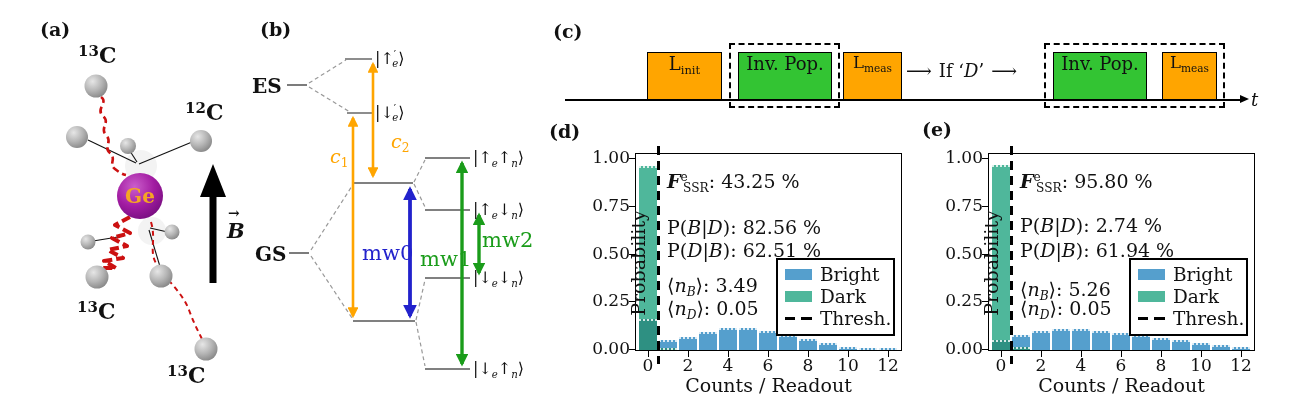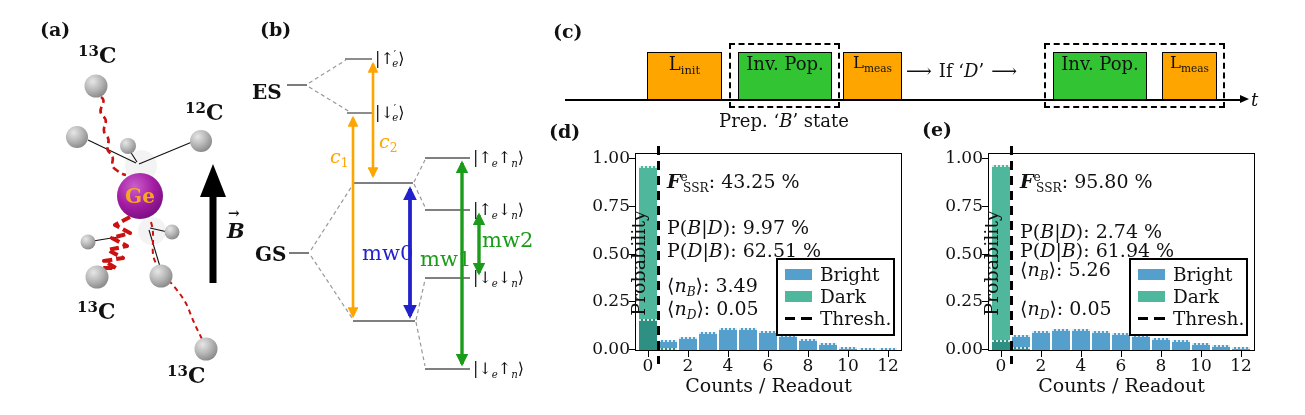--- a/index.html
+++ b/index.html
@@ -179,24 +179,24 @@
     </g>
 
     <line x1="353" y1="118" x2="353" y2="316" stroke="#FFA500" stroke-width="2.6" marker-start="url(#ah-o)" marker-end="url(#ah-o)"></line>
     <line x1="373" y1="64" x2="373" y2="176" stroke="#FFA500" stroke-width="2.6" marker-start="url(#ah-o)" marker-end="url(#ah-o)"></line>
     <line x1="410" y1="189" x2="410" y2="316" stroke="#2222CC" stroke-width="3.8" marker-start="url(#ah-b)" marker-end="url(#ah-b)"></line>
     <line x1="462" y1="163" x2="462" y2="364" stroke="#1a9c1a" stroke-width="3.4" marker-start="url(#ah-g)" marker-end="url(#ah-g)"></line>
     <line x1="479" y1="215" x2="479" y2="273" stroke="#1a9c1a" stroke-width="3.4" marker-start="url(#ah-g)" marker-end="url(#ah-g)"></line>
   </svg>
 
   <span class="abs plabel" style="left:260px;top:18px">(b)</span>
-  <span class="abs eslab" style="left:252px;top:80px">ES</span>
+  <span class="abs eslab" style="left:252px;top:74px">ES</span>
   <span class="abs eslab" style="left:255px;top:242px">GS</span>
   <span class="abs clab" style="left:330px;top:145px"><span class="tk-i">c</span><span class="tk-sub">1</span></span>
-  <span class="abs clab" style="left:379px;top:130px"><span class="tk-i">c</span><span class="tk-sub">2</span></span>
+  <span class="abs clab" style="left:391px;top:130px"><span class="tk-i">c</span><span class="tk-sub">2</span></span>
   <span class="abs mwlab" style="left:362px;top:241px;color:#2222CC">mw0</span>
   <span class="abs mwlab" style="left:420px;top:247px;color:#1a9c1a">mw1</span>
   <span class="abs mwlab" style="left:482px;top:228px;color:#1a9c1a">mw2</span>
   <span class="abs ket" style="left:375px;top:48px"><span>|↑</span><span class="tk-sup">′</span><span class="tk-sub tk-i tk-back">e</span><span>⟩</span></span>
   <span class="abs ket" style="left:375px;top:102px"><span>|↓</span><span class="tk-sup">′</span><span class="tk-sub tk-i tk-back">e</span><span>⟩</span></span>
   <span class="abs ket" style="left:473px;top:148px"><span>|↑</span><span class="tk-sub tk-i">e</span><span>↑</span><span class="tk-sub tk-i">n</span><span>⟩</span></span>
   <span class="abs ket" style="left:473px;top:200px"><span>|↑</span><span class="tk-sub tk-i">e</span><span>↓</span><span class="tk-sub tk-i">n</span><span>⟩</span></span>
   <span class="abs ket" style="left:473px;top:268px"><span>|↓</span><span class="tk-sub tk-i">e</span><span>↓</span><span class="tk-sub tk-i">n</span><span>⟩</span></span>
   <span class="abs ket" style="left:473px;top:359px"><span>|↓</span><span class="tk-sub tk-i">e</span><span>↑</span><span class="tk-sub tk-i">n</span><span>⟩</span></span>
 
@@ -208,21 +208,20 @@
   <div class="pbox orange" style="left:647px;top:52px;width:75px;height:48px">
     <span><span>L</span><span class="tk-sub">init</span></span>
   </div>
   <div class="dashbox" style="left:729px;top:43px;width:111px;height:65px"></div>
   <div class="pbox green" style="left:738px;top:52px;width:94px;height:48px">
     <span>Inv. Pop.</span>
   </div>
   <div class="pbox orange" style="left:843px;top:52px;width:59px;height:48px;font-size:16.5px">
     <span><span>L</span><span class="tk-sub">meas</span></span>
   </div>
-  <span class="seq-label" style="left:784px;top:110px"><span>Prep. ‘</span><span class="tk-i">B</span><span>’ state</span></span>
 
   <div class="if-row" style="left:906px;top:60px">
     <span>⟶</span>
     <span><span>If ‘</span><span class="tk-i">D</span><span>’</span></span>
     <span>⟶</span>
   </div>
 
   <div class="dashbox" style="left:1044px;top:43px;width:181px;height:65px"></div>
   <div class="pbox green" style="left:1053px;top:52px;width:94px;height:48px">
     <span>Inv. Pop.</span>
@@ -250,21 +249,21 @@
         <div class="bar bright" style="left: 223px; height: 1.146px;"></div>
         <div class="bar bright" style="left: 243px; height: 1px;"></div>
         <div class="bar overlap" style="left: 3px; height: 30.56px;"></div>
         <div class="bar overlap" style="left: 23px; height: 2.292px;"></div>
       </div>
     <div class="threshold" style="left: 20.5px;"></div>
     <span class="axis-ylabel">Probability</span>
     <span class="axis-xlabel">Counts / Readout</span>
     <div class="stats">
       <span class="stat-line" style="top:12px"><span class="tk-cal">F</span><span class="tk-sup">e</span><span class="tk-sub tk-back">SSR</span><span>: 43.25 %</span></span>
-      <span class="stat-line" style="top:62px"><span>P(</span><span class="tk-i">B</span><span>|</span><span class="tk-i">D</span><span>): 9.97 %</span></span>
+      <span class="stat-line" style="top:62px"><span>P(</span><span class="tk-i">B</span><span>|</span><span class="tk-i">D</span><span>): 82.56 %</span></span>
       <span class="stat-line" style="top:85px"><span>P(</span><span class="tk-i">D</span><span>|</span><span class="tk-i">B</span><span>): 62.51 %</span></span>
       <span class="stat-line" style="top:120px"><span>⟨</span><span class="tk-i">n</span><span class="tk-sub tk-i">B</span><span>⟩: 3.49</span></span>
       <span class="stat-line" style="top:143px"><span>⟨</span><span class="tk-i">n</span><span class="tk-sub tk-i">D</span><span>⟩: 0.05</span></span>
     </div>
     <div class="legend">
       <div class="leg-row">
         <span class="leg-swatch bright"></span>
         <span>Bright</span>
       </div>
       <div class="leg-row">
@@ -321,23 +320,23 @@
         <div class="bar bright" style="left: 223px; height: 4.966px;"></div>
         <div class="bar bright" style="left: 243px; height: 2.865px;"></div>
         <div class="bar overlap" style="left: 3px; height: 10.505px;"></div>
         <div class="bar overlap" style="left: 23px; height: 2.865px;"></div>
       </div>
     <div class="threshold" style="left: 20.5px;"></div>
     <span class="axis-ylabel">Probability</span>
     <span class="axis-xlabel">Counts / Readout</span>
     <div class="stats">
       <span class="stat-line" style="top:12px"><span class="tk-cal">F</span><span class="tk-sup">e</span><span class="tk-sub tk-back">SSR</span><span>: 95.80 %</span></span>
-      <span class="stat-line" style="top:66px"><span>P(</span><span class="tk-i">B</span><span>|</span><span class="tk-i">D</span><span>): 2.74 %</span></span>
+      <span class="stat-line" style="top:60px"><span>P(</span><span class="tk-i">B</span><span>|</span><span class="tk-i">D</span><span>): 2.74 %</span></span>
       <span class="stat-line" style="top:85px"><span>P(</span><span class="tk-i">D</span><span>|</span><span class="tk-i">B</span><span>): 61.94 %</span></span>
-      <span class="stat-line" style="top:104px"><span>⟨</span><span class="tk-i">n</span><span class="tk-sub tk-i">B</span><span>⟩: 5.26</span></span>
+      <span class="stat-line" style="top:124px"><span>⟨</span><span class="tk-i">n</span><span class="tk-sub tk-i">B</span><span>⟩: 5.26</span></span>
       <span class="stat-line" style="top:143px"><span>⟨</span><span class="tk-i">n</span><span class="tk-sub tk-i">D</span><span>⟩: 0.05</span></span>
     </div>
     <div class="legend">
       <div class="leg-row">
         <span class="leg-swatch bright"></span>
         <span>Bright</span>
       </div>
       <div class="leg-row">
         <span class="leg-swatch dark"></span>
         <span>Dark</span>

